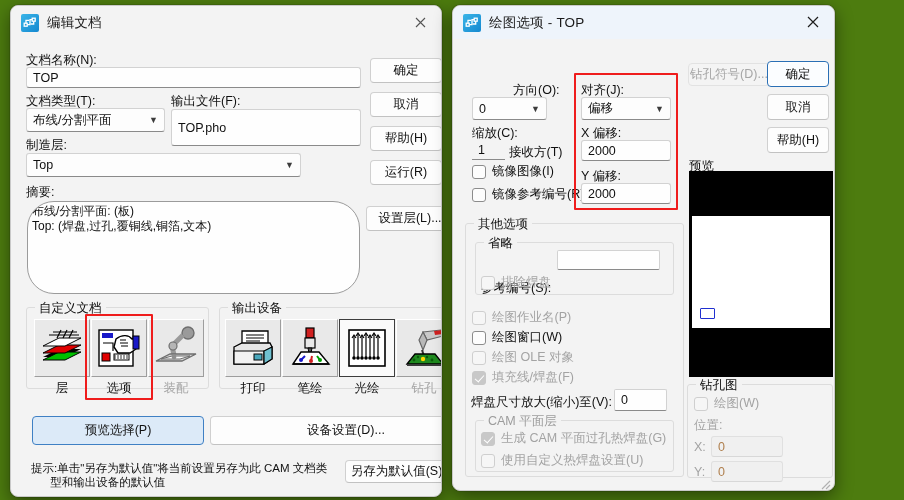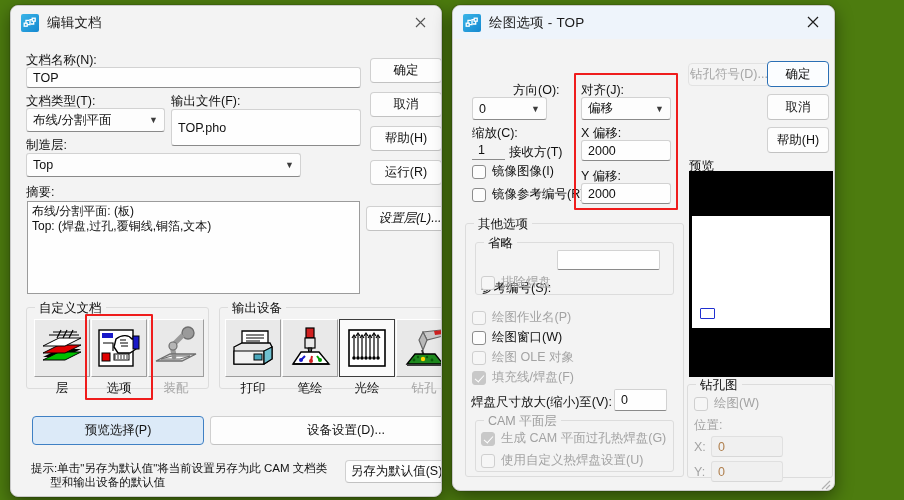--- a/index.html
+++ b/index.html
@@ -225,28 +225,28 @@
     <div class="lbl" style="position:absolute; left:160px; top:87px;">输出文件(F):</div>
     <div class="textbox" style="position:absolute; left:160px; top:103px; width:190px; height:37px;">TOP.pho</div>
 
     <div class="lbl" style="position:absolute; left:15px; top:131px;">制造层:</div>
     <div class="combo" style="position:absolute; left:15px; top:147px; width:275px;">
       <span>Top</span>
       <span class="chev">▼</span>
     </div>
 
     <div class="lbl" style="position:absolute; left:15px; top:178px;">摘要:</div>
-    <div class="textarea" style="position:absolute; left:16px; top:195px; width:333px; height:93px;">布线/分割平面: (板)
+    <div class="textarea" style="position:absolute; left:16px; top:195px; width:333px; height:93px;border-radius:27px;">布线/分割平面: (板)
 Top: (焊盘,过孔,覆铜线,铜箔,文本)</div>
 
     <div class="btn" style="position:absolute; left:359px; top:52px; width:72px; height:25px;">确定</div>
     <div class="btn" style="position:absolute; left:359px; top:86px; width:72px; height:25px;">取消</div>
     <div class="btn" style="position:absolute; left:359px; top:120px; width:72px; height:25px;">帮助(H)</div>
     <div class="btn" style="position:absolute; left:359px; top:154px; width:72px; height:25px;">运行(R)</div>
-    <div class="btn" style="position:absolute; left:355px; top:200px; width:88px; height:25px;font-style:italic;">设置层(L)...</div>
+    <div class="btn" style="position:absolute; left:355px; top:200px; width:88px; height:25px;">设置层(L)...</div>
 
     <div class="group" style="left:15px; top:301px; width:183px; height:82px;">
       <span class="gtitle">自定义文档</span>
     </div>
     <div class="tile" style="left:23px; top:313px;">
       <svg width="46" height="42" viewBox="0 0 46 42">
         <g>
           <path d="M4 30 L20 22 L42 22 L26 30 Z" fill="#000000"></path>
           <path d="M4 33 L20 25 L42 25 L26 33 Z" fill="#00c000" stroke="#000" stroke-width="1"></path>
           <path d="M4 26 L20 18 L42 18 L26 26 Z" fill="#e00000" stroke="#000" stroke-width="1"></path>

